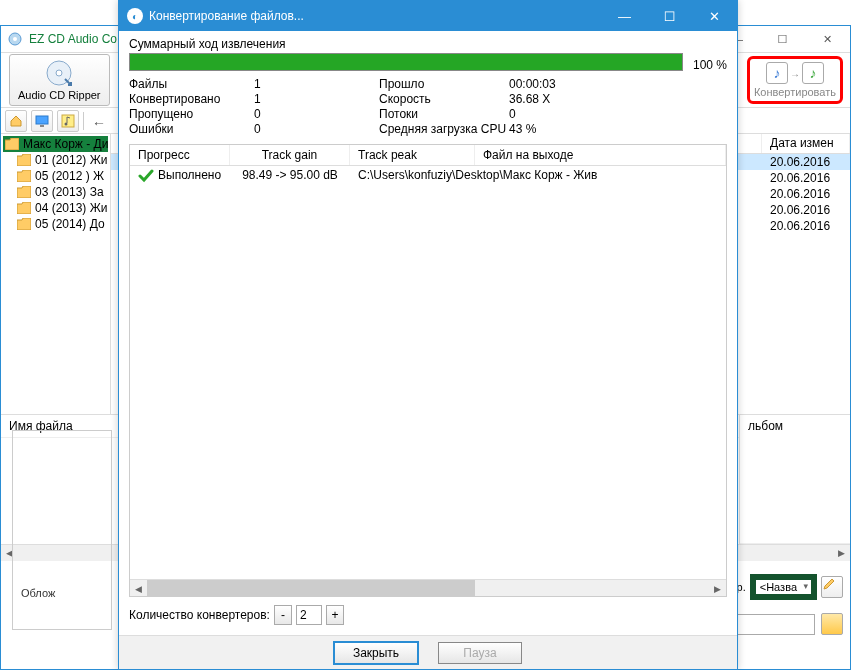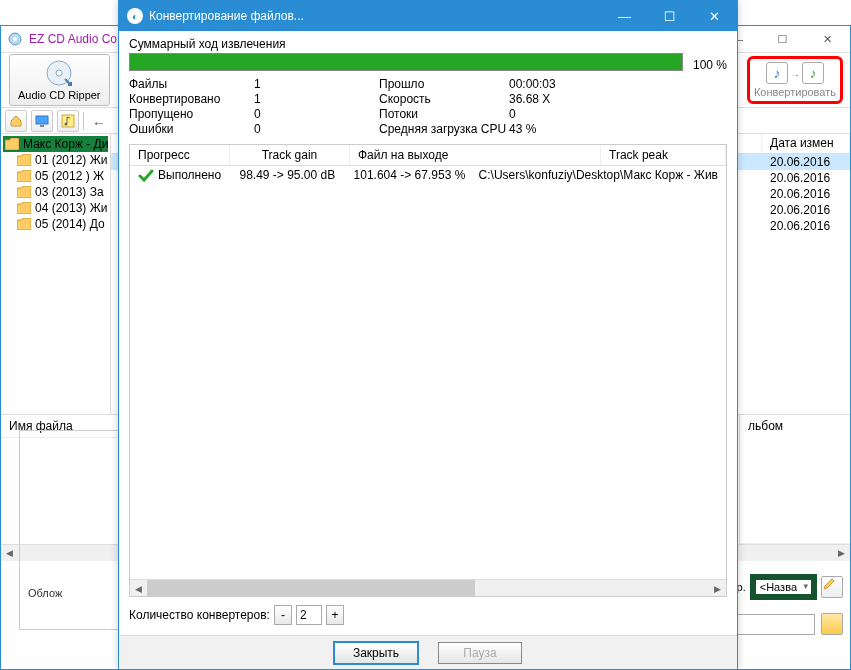--- a/index.html
+++ b/index.html
@@ -2,21 +2,21 @@
 <html><head>
 <meta charset="utf-8">
 <style>
 * { box-sizing: border-box; margin: 0; padding: 0; }
 body { font-family: "Segoe UI", Tahoma, sans-serif; font-size: 12px; background: #fff; width: 851px; height: 670px; overflow: hidden; position: relative; }
 
 
 .main-window { position: absolute; top: 25px; left: 0; width: 851px; height: 645px; background: #fff; border: 1px solid #2a8dd4; }
 .main-titlebar { height: 27px; background: #fff; border-bottom: 1px solid #ddd; display: flex; align-items: center; padding-left: 6px; }
 .main-titlebar .icon { width: 16px; height: 16px; margin-right: 6px; }
-.main-titlebar .title { color: #a21caf; font-size: 12px; }
+.main-titlebar .title { color: #15803d; font-size: 12px; }
 .main-titlebar .win-controls { margin-left: auto; display: flex; }
 .main-titlebar .win-btn { width: 45px; height: 27px; display: flex; align-items: center; justify-content: center; color: #555; font-size: 11px; }
 .main-titlebar .win-btn.close { color: #555; }
 
 .main-toolbar { height: 55px; background: #fff; display: flex; align-items: center; padding: 4px; border-bottom: 1px solid #ddd; }
 .ripper-btn { border: 1px solid #bbb; border-radius: 3px; padding: 4px 8px; margin-left: 4px; text-align: center; background: linear-gradient(#fff, #eee); }
 .ripper-btn .ripper-icon { width: 28px; height: 28px; margin: 0 auto; }
 .ripper-btn .label { font-size: 11px; margin-top: 2px; }
 
 .convert-highlight { position: absolute; right: 8px; top: 56px; border: 3px solid #ff0000; border-radius: 6px; padding: 3px 4px; text-align: center; }
@@ -43,21 +43,21 @@
 .right-list-body .cell { padding: 1px 8px; white-space: nowrap; }
 
 .lower-split { height: 130px; border-top: 1px solid #ddd; display: flex; }
 .file-col { flex: 1; border-right: 1px solid #ddd; }
 .file-header { padding: 4px 8px; border-bottom: 1px solid #eee; }
 .album-col { width: 110px; padding: 4px 8px; border-bottom: 1px solid #eee; white-space: nowrap; }
 
 .scrollbar-h { height: 17px; background: #f0f0f0; border-top: 1px solid #ddd; display: flex; align-items: center; }
 .sb-btn { width: 17px; height: 17px; display: flex; align-items: center; justify-content: center; font-size: 9px; color: #666; }
 
-.cover-panel { position: absolute; left: 19px; top: 430px; width: 100px; height: 200px; border: 1px solid #ccc; padding: 6px; }
+.cover-panel { position: absolute; left: 12px; top: 430px; width: 100px; height: 200px; border: 1px solid #ccc; padding: 6px; }
 .cover-label { position: absolute; bottom: 30px; left: 8px; font-size: 11px; color: #333; }
 
 .bottom-right-area { position: absolute; right: 8px; bottom: 35px; display: flex; align-items: center; gap: 6px; }
 .path-input { width: 80px; height: 21px; border: 1px solid #aaa; background: #fff; padding: 0 4px; font-size: 11px; }
 .folder-btn { width: 22px; height: 22px; border: 1px solid #aaa; background: linear-gradient(#ffe9a8,#ffc94a); border-radius: 2px; }
 .format-row { position: absolute; right: 8px; bottom: 70px; display: flex; align-items: center; gap: 4px; font-size: 11px; }
 .format-drop { border: 6px solid #14532d; padding: 1px 14px 1px 4px; background: #fff; position: relative; }
 .format-drop::after { content: "▾"; position: absolute; right: 3px; font-size: 9px; color: #666; }
 .edit-btn { width: 22px; height: 22px; border: 1px solid #aaa; background: linear-gradient(#fff,#eee); border-radius: 2px; }
 
@@ -329,32 +329,31 @@
       <div class="lbl">Ошибки</div>
       <div class="val">0</div>
       <div class="lbl">Средняя загрузка CPU</div>
       <div class="val">43 %</div>
     </div>
 
     <div class="track-table">
       <div class="track-header">
         <div class="th th-status">Прогресс</div>
         <div class="th th-gain">Track gain</div>
+        <div class="th th-peak">Track peak</div>
         <div class="th th-out">Файл на выходе</div>
-        <div class="th th-peak">Track peak</div>
       </div>
       <div class="track-body">
         <div class="track-row">
           <div class="td td-status">
             <span class="check-icon"><svg width="16" height="16">
                   <path d="M2 8 L6 12 L14 3" stroke="#2aa62a" stroke-width="3" fill="none" stroke-linecap="round"></path>
                 </svg></span><span>Выполнено</span>
           </div>
           <div class="td td-gain">98.49 -&gt; 95.00 dB</div>
-          <div class="td td-peak">101.604 -&gt; 67.953 %</div>
           <div class="td td-out">C:\Users\konfuziy\Desktop\Макс Корж - Жив</div>
         </div>
       </div>
       <div class="track-scroll">
         <div class="sb-btn">◀</div>
         <div class="thumb" style="width:55%;"></div>
         <div style="flex:1;"></div>
         <div class="sb-btn">▶</div>
       </div>
     </div>

